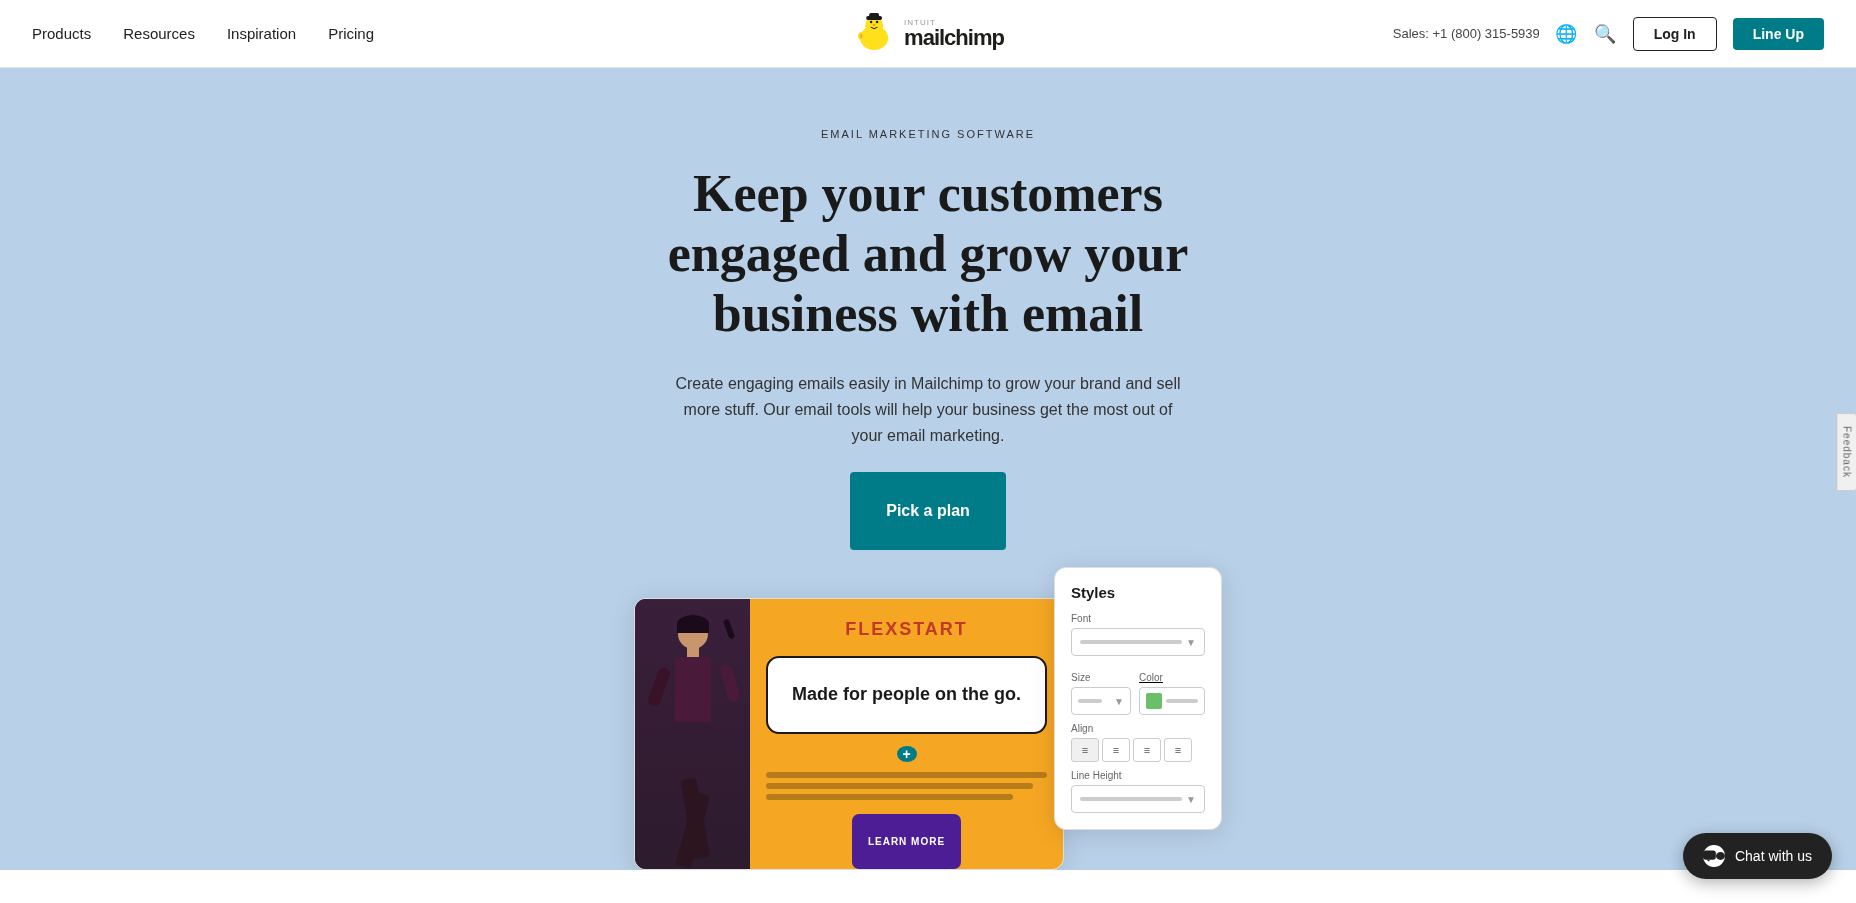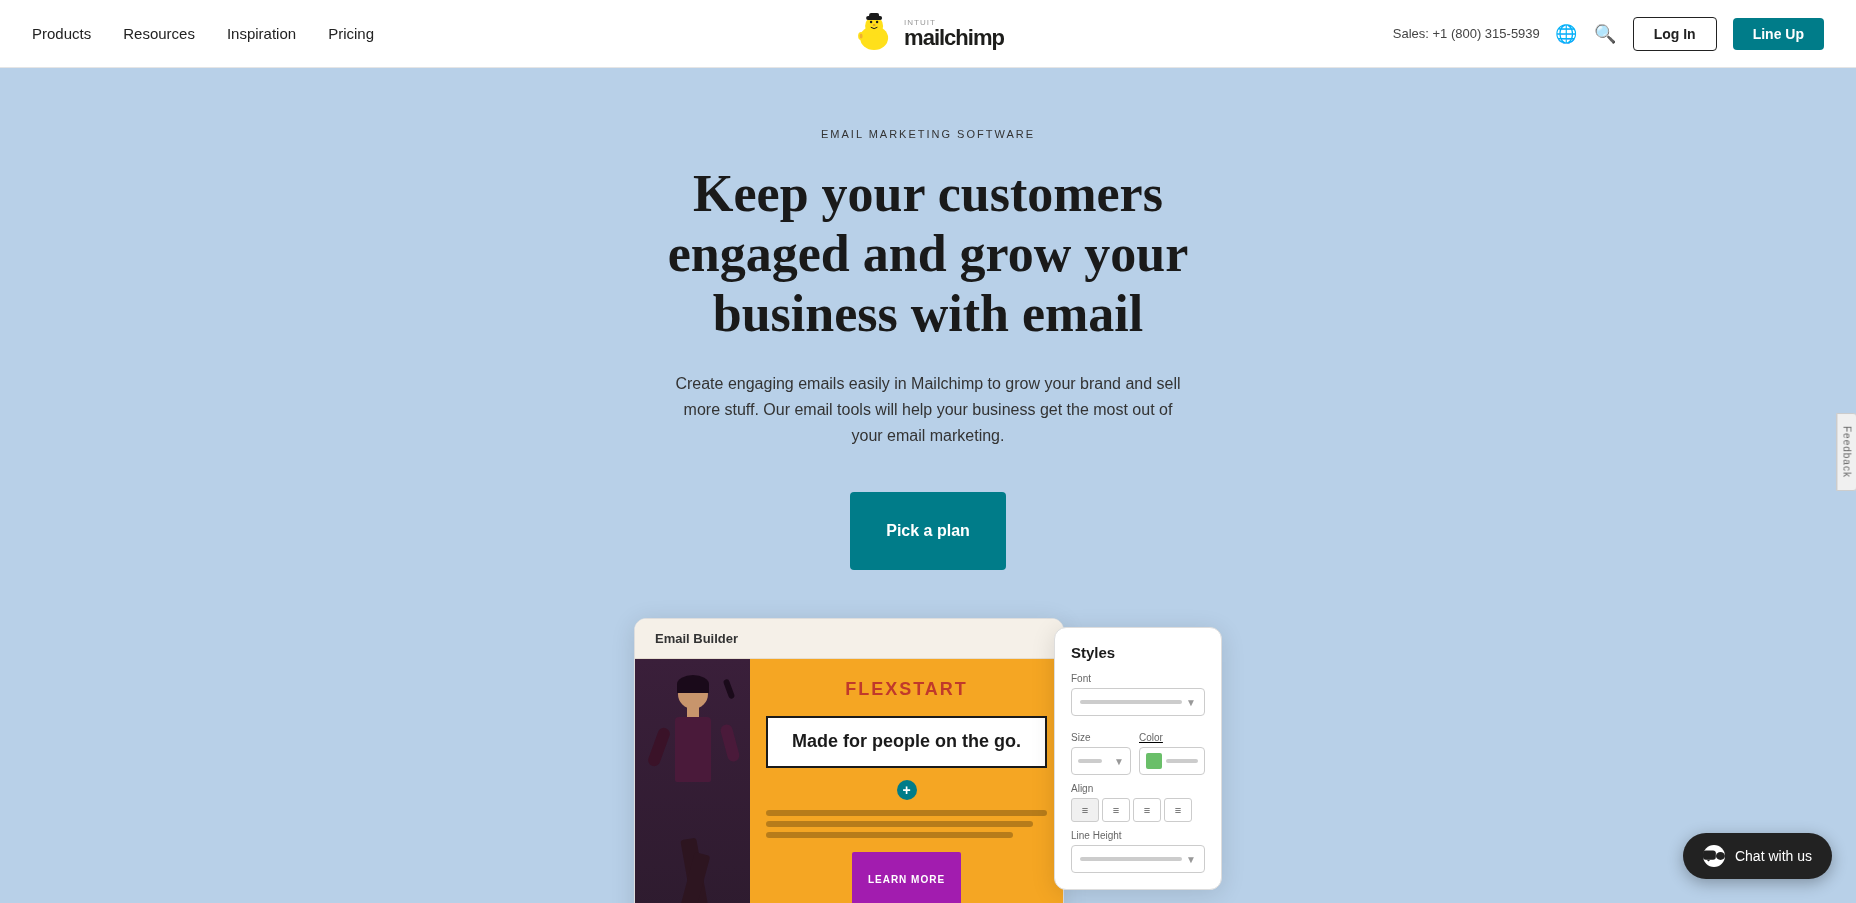--- a/index.html
+++ b/index.html
@@ -72,21 +72,21 @@
       max-width: 580px;
       margin-bottom: 28px;
       font-family: Georgia, 'Times New Roman', serif;
     }
     .hero-subtitle {
       font-size: 16px;
       color: #333;
       text-align: center;
       max-width: 520px;
       line-height: 1.6;
-      margin-bottom: 44px;
+      margin-bottom: 24px;
     }
     .btn-pick-plan {
       background: #007c89;
       color: #fff;
       border: none;
       padding: 30px 36px;
       font-size: 16px;
       font-weight: 600;
       border-radius: 4px;
       cursor: pointer;
@@ -145,22 +145,22 @@
     .flexstart-label {
       font-size: 18px;
       font-weight: 800;
       color: #c0392b;
       letter-spacing: 2px;
       margin-bottom: 16px;
     }
     .made-for-box {
       background: #fff;
       border: 2px solid #1a1a1a;
-      border-radius: 0;
-      padding: 12px 16px;
+      border-radius: 13px;
+      padding: 25px 16px;
       text-align: center;
       margin-bottom: 12px;
       width: 100%;
     }
     .made-for-text {
       font-size: 18px;
       font-weight: 800;
       color: #1a1a1a;
       line-height: 1.3;
     }
@@ -183,24 +183,24 @@
       gap: 5px;
       width: 100%;
       margin-bottom: 14px;
     }
     .line-bar {
       height: 6px;
       background: rgba(0,0,0,0.25);
       border-radius: 3px;
     }
     .learn-more-btn {
-      background: #a21caf;
+      background: #4c1d95;
       color: #fff;
       border: none;
-      border-radius: 2px;
+      border-radius: 7px;
       padding: 22px 16px;
       font-size: 10px;
       font-weight: 700;
       letter-spacing: 1px;
       cursor: pointer;
     }
 
     
     .styles-panel {
       background: #fff;
@@ -445,21 +445,20 @@
 
 <section class="hero">
   <p class="hero-eyebrow">EMAIL MARKETING SOFTWARE</p>
   <h1 class="hero-title">Keep your customers engaged and grow your business with email</h1>
   <p class="hero-subtitle">Create engaging emails easily in Mailchimp to grow your brand and sell more stuff. Our email tools will help your business get the most out of your email marketing.</p>
   <button class="btn-pick-plan">Pick a plan</button>
 
   <div class="illustration-container">
 
     <div class="email-builder-card">
-      <div class="card-header">Email Builder</div>
       <div class="card-content">
 
         <div class="card-left-image">
 
           <div style="position:absolute;bottom:0;width:100%;height:100%;background:linear-gradient(180deg,#3a1f3a 0%,#2d1b2e 100%);">
 
             <div style="position:absolute;top:20px;left:50%;transform:translateX(-50%);width:30px;height:30px;background:#c8956c;border-radius:50%;"></div>
 
             <div style="position:absolute;top:16px;left:50%;transform:translateX(-50%);width:32px;height:18px;background:#1a0a1a;border-radius:50% 50% 0 0;"></div>
 

